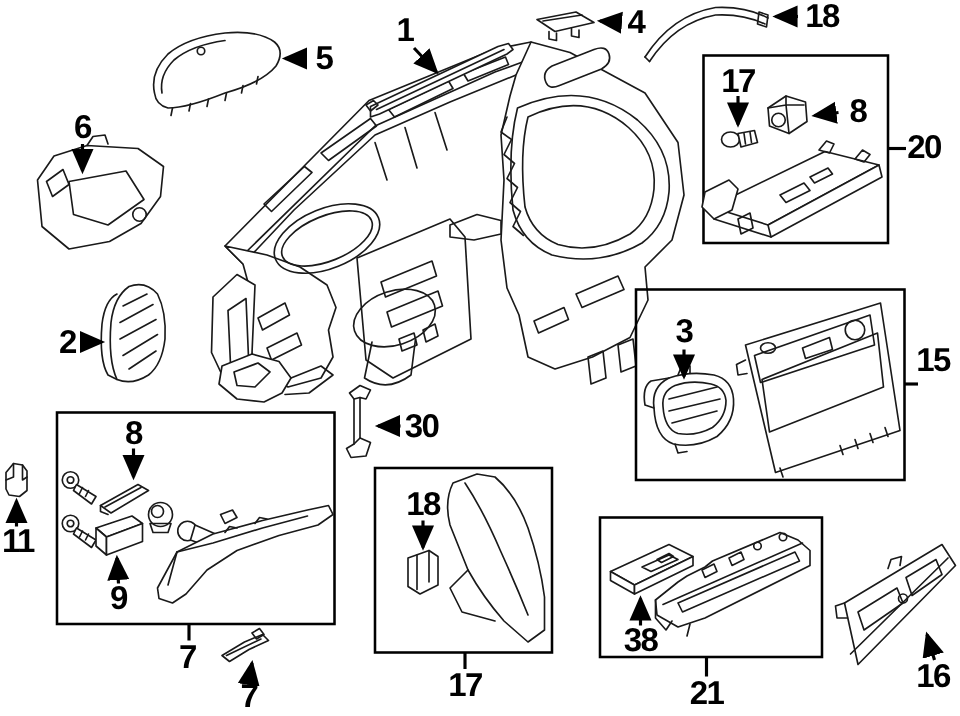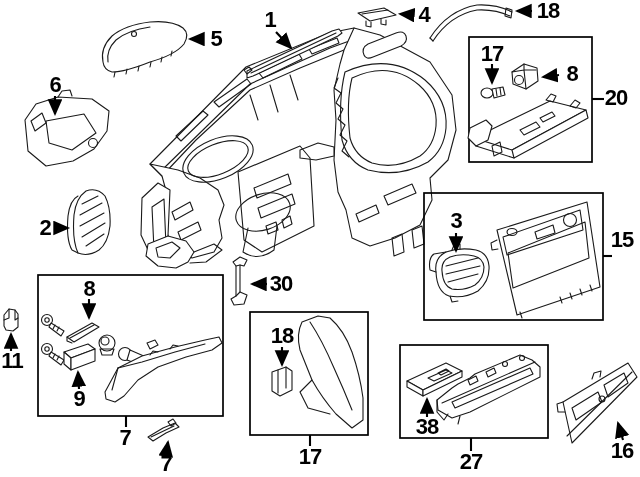--- a/index.html
+++ b/index.html
@@ -271,16 +271,16 @@
 <div class="callout" id="co-11">11</div>
 <div class="callout" id="co-12">20</div>
 <div class="callout" id="co-13">8</div>
 <div class="callout" id="co-14">17</div>
 <div class="callout" id="co-15">15</div>
 <div class="callout" id="co-16">16</div>
 <div class="callout" id="co-17">17</div>
 <div class="callout" id="co-18">18</div>
 <div class="callout" id="co-19">18</div>
 <div class="callout" id="co-20">30</div>
-<div class="callout" id="co-21">27</div>
+<div class="callout" id="co-21">21</div>
 <div class="callout" id="co-22">38</div>
 
 </div>
 
 </body></html>

